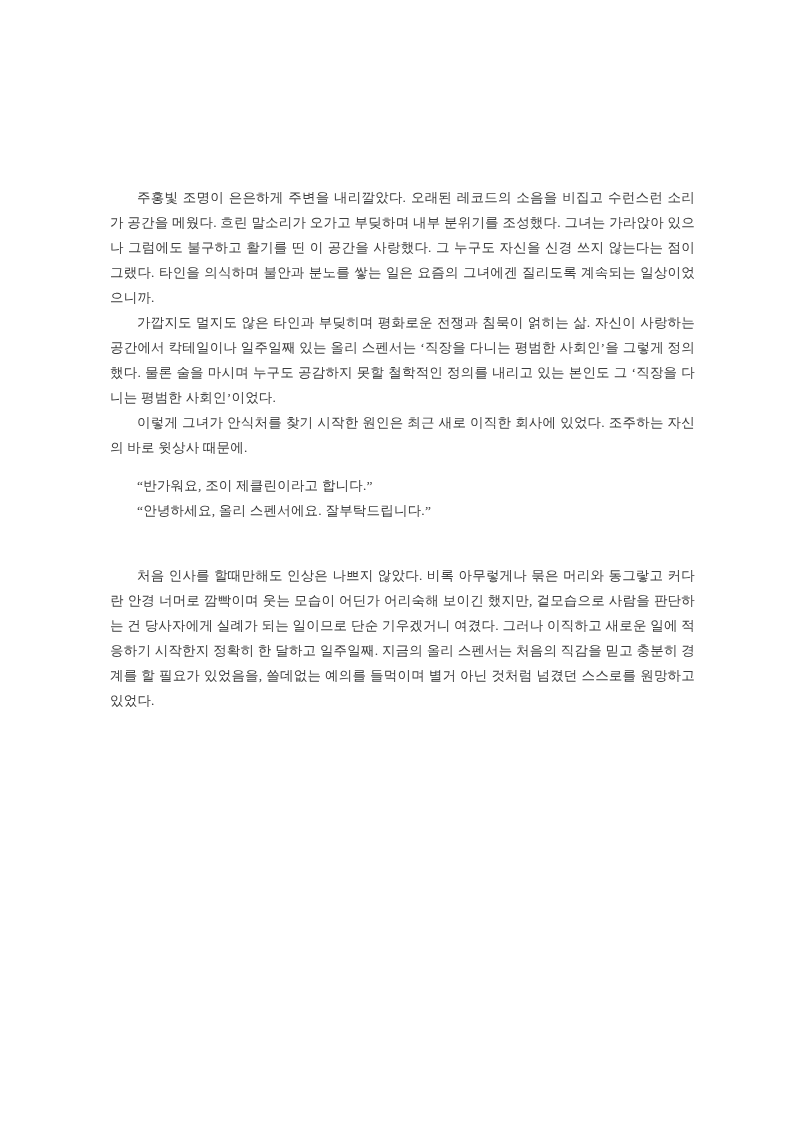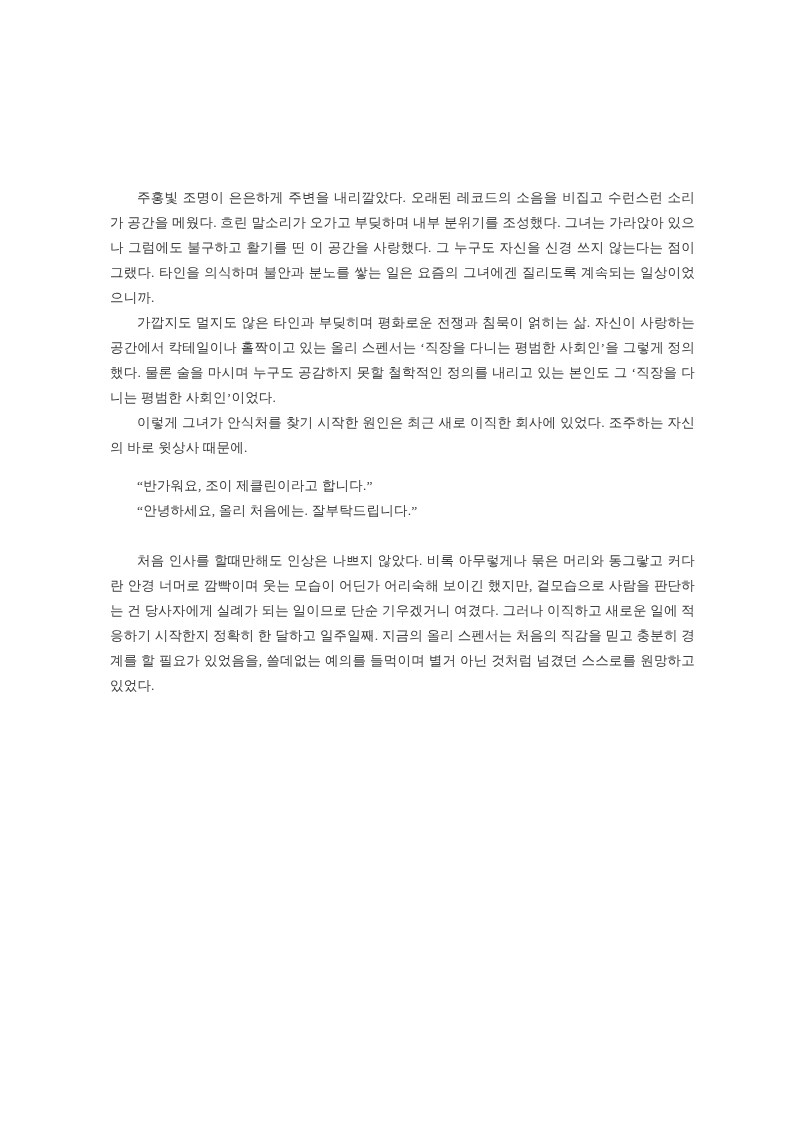--- a/index.html
+++ b/index.html
@@ -33,45 +33,45 @@
     margin: 0;
     font-size: 13.5px;
     line-height: 25px;
     text-align: justify;
     text-indent: 27px;
     word-break: normal;
     letter-spacing: 0.2px;
   }
   .dialogue-group {
     margin-top: 13px;
-    margin-bottom: 25px;
+    margin-bottom: 40px;
   }
   p.dialogue {
     margin: 0;
     font-size: 13.5px;
     line-height: 25px;
     text-align: left;
     text-indent: 27px;
     letter-spacing: 0.2px;
   }
 </style>
 </head>
 <body>
 
 <div class="page">
   <div class="text-column">
 
     <p class="para">주홍빛 조명이 은은하게 주변을 내리깔았다. 오래된 레코드의 소음을 비집고 수런스런 소리가 공간을 메웠다. 흐린 말소리가 오가고 부딪하며 내부 분위기를 조성했다. 그녀는 가라앉아 있으나 그럼에도 불구하고 활기를 띤 이 공간을 사랑했다. 그 누구도 자신을 신경 쓰지 않는다는 점이 그랬다. 타인을 의식하며 불안과 분노를 쌓는 일은 요즘의 그녀에겐 질리도록 계속되는 일상이었으니까.</p>
 
-    <p class="para">가깝지도 멀지도 않은 타인과 부딪히며 평화로운 전쟁과 침묵이 얽히는 삶. 자신이 사랑하는 공간에서 칵테일이나 홀짝이고 있는 올리 스펜서는 ‘직장을 다니는 평범한 사회인’을 그렇게 정의했다. 물론 술을 마시며 누구도 공감하지 못할 철학적인 정의를 내리고 있는 본인도 그 ‘직장을 다니는 평범한 사회인’이었다.</p>
+    <p class="para">가깝지도 멀지도 않은 타인과 부딪히며 평화로운 전쟁과 침묵이 얽히는 삶. 자신이 사랑하는 공간에서 칵테일이나 일주일째 있는 올리 스펜서는 ‘직장을 다니는 평범한 사회인’을 그렇게 정의했다. 물론 술을 마시며 누구도 공감하지 못할 철학적인 정의를 내리고 있는 본인도 그 ‘직장을 다니는 평범한 사회인’이었다.</p>
 
 
     <p class="para">이렇게 그녀가 안식처를 찾기 시작한 원인은 최근 새로 이직한 회사에 있었다. 조주하는 자신의 바로 윗상사 때문에.</p>
 
     <div class="dialogue-group">
       <p class="dialogue">“반가워요, 조이 제클린이라고 합니다.”</p>
-      <p class="dialogue">“안녕하세요, 올리 처음에는. 잘부탁드립니다.”</p>
+      <p class="dialogue">“안녕하세요, 올리 스펜서에요. 잘부탁드립니다.”</p>
     </div>
 
     <p class="para">처음 인사를 할때만해도 인상은 나쁘지 않았다. 비록 아무렇게나 묶은 머리와 동그랗고 커다란 안경 너머로 깜빡이며 웃는 모습이 어딘가 어리숙해 보이긴 했지만, 겉모습으로 사람을 판단하는 건 당사자에게 실례가 되는 일이므로 단순 기우겠거니 여겼다. 그러나 이직하고 새로운 일에 적응하기 시작한지 정확히 한 달하고 일주일째. 지금의 올리 스펜서는 처음의 직감을 믿고 충분히 경계를 할 필요가 있었음을, 쓸데없는 예의를 들먹이며 별거 아닌 것처럼 넘겼던 스스로를 원망하고 있었다.</p>
 
   </div>
 </div>
 
 </body></html>

